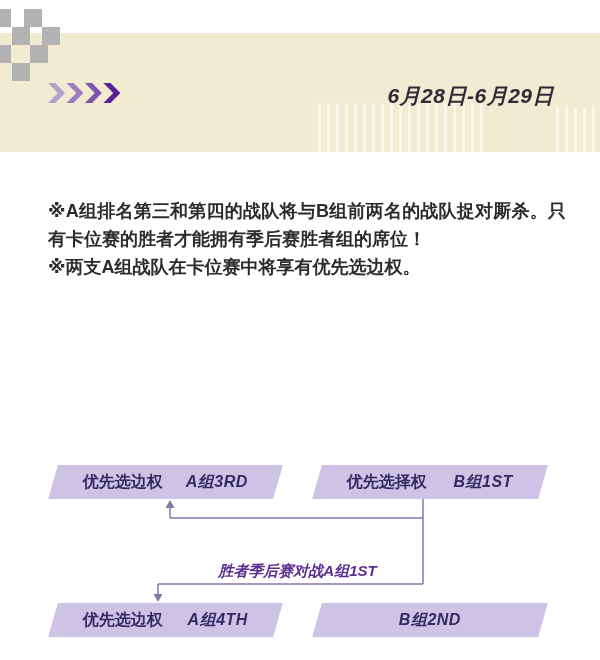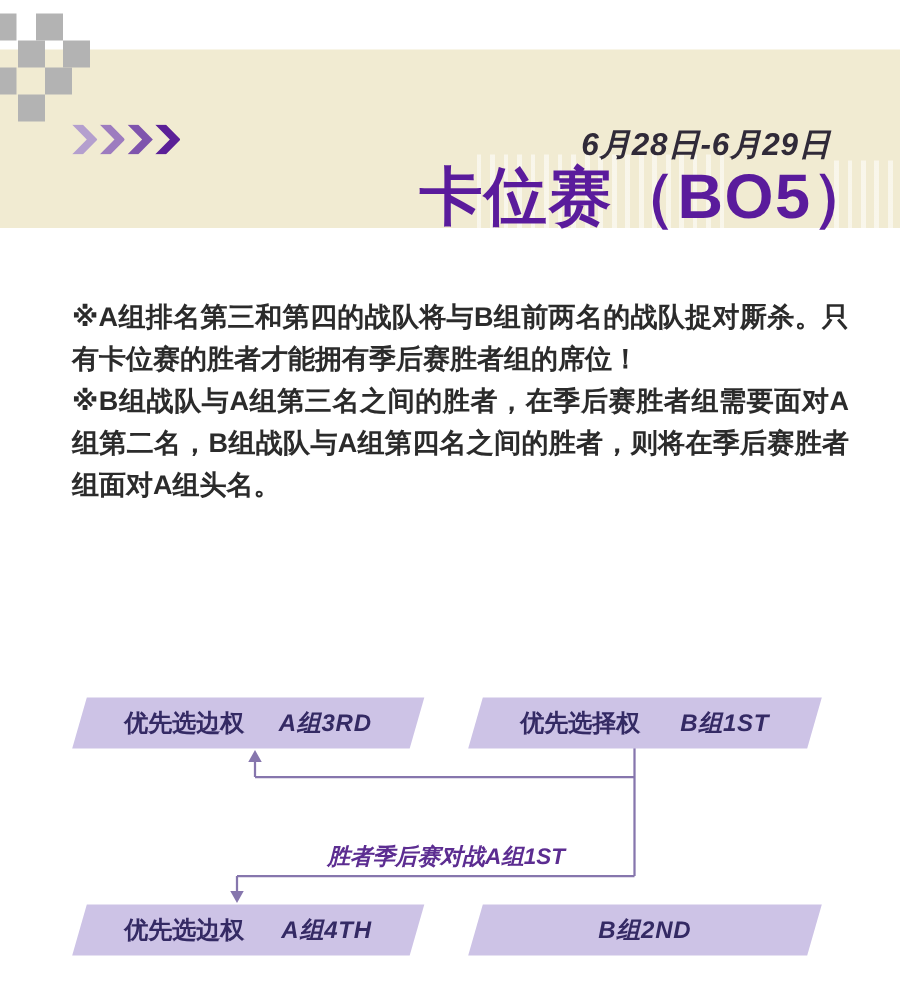--- a/index.html
+++ b/index.html
@@ -105,25 +105,24 @@
   <div class="checker">
     <div style="left:-7px;top:9px"></div>
     <div style="left:24px;top:9px"></div>
     <div style="left:12px;top:27px"></div>
     <div style="left:42px;top:27px"></div>
     <div style="left:-7px;top:45px"></div>
     <div style="left:30px;top:45px"></div>
     <div style="left:12px;top:63px"></div>
   </div>
 
-  <h1 class="title">卡位赛（BO5）</h1>
 
   <div class="rules">
     <p>※A组排名第三和第四的战队将与B组前两名的战队捉对厮杀。只有卡位赛的胜者才能拥有季后赛胜者组的席位！</p>
-    <p>※B组战队与A组第三名之间的胜者，在季后赛胜者组需要面对A组第二名，B组战队与A组第四名之间的胜者，则将在季后赛胜者组面对A组头名。</p>
+    <p>※两支A组战队在卡位赛中将享有优先选边权。</p>
   </div>
 
   <div class="bracket">
 
     <svg class="connector-svg" viewBox="0 0 600 660">
       <path class="line" d="M423,497 L423,584"></path>
       <path class="line" d="M170,518 L423,518"></path>
       <path class="line" d="M170,518 L170,506"></path>
       <polygon class="arrow" points="170,500 165.5,508 174.5,508"></polygon>
       <path class="line" d="M158,584 L423,584"></path>

